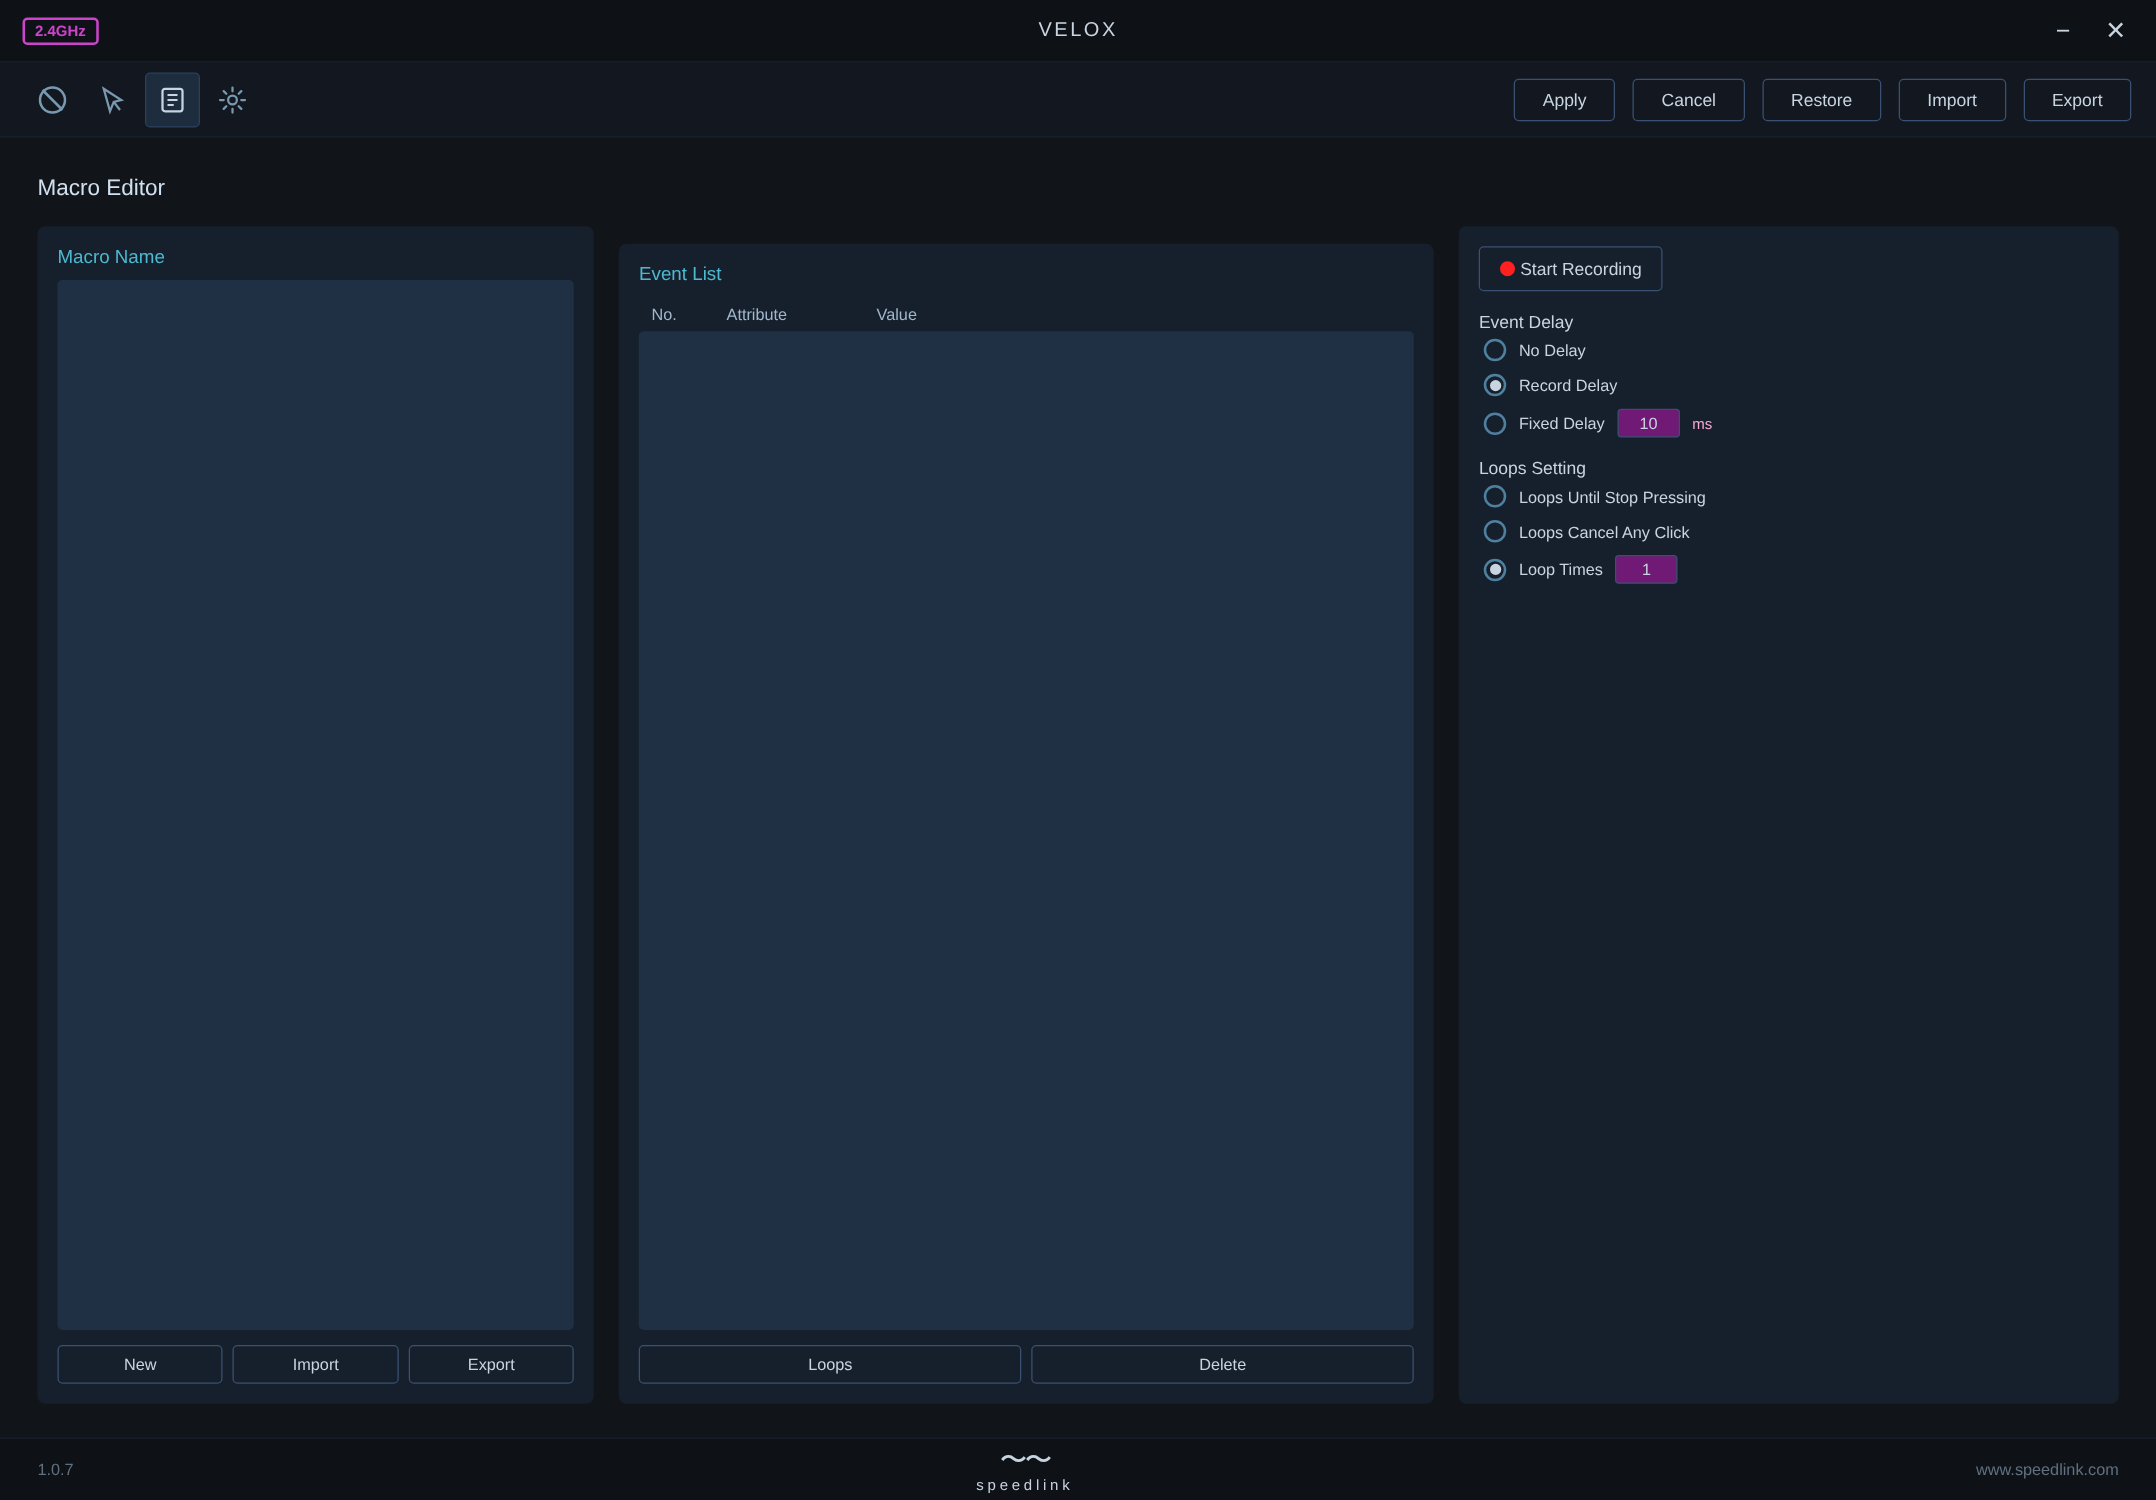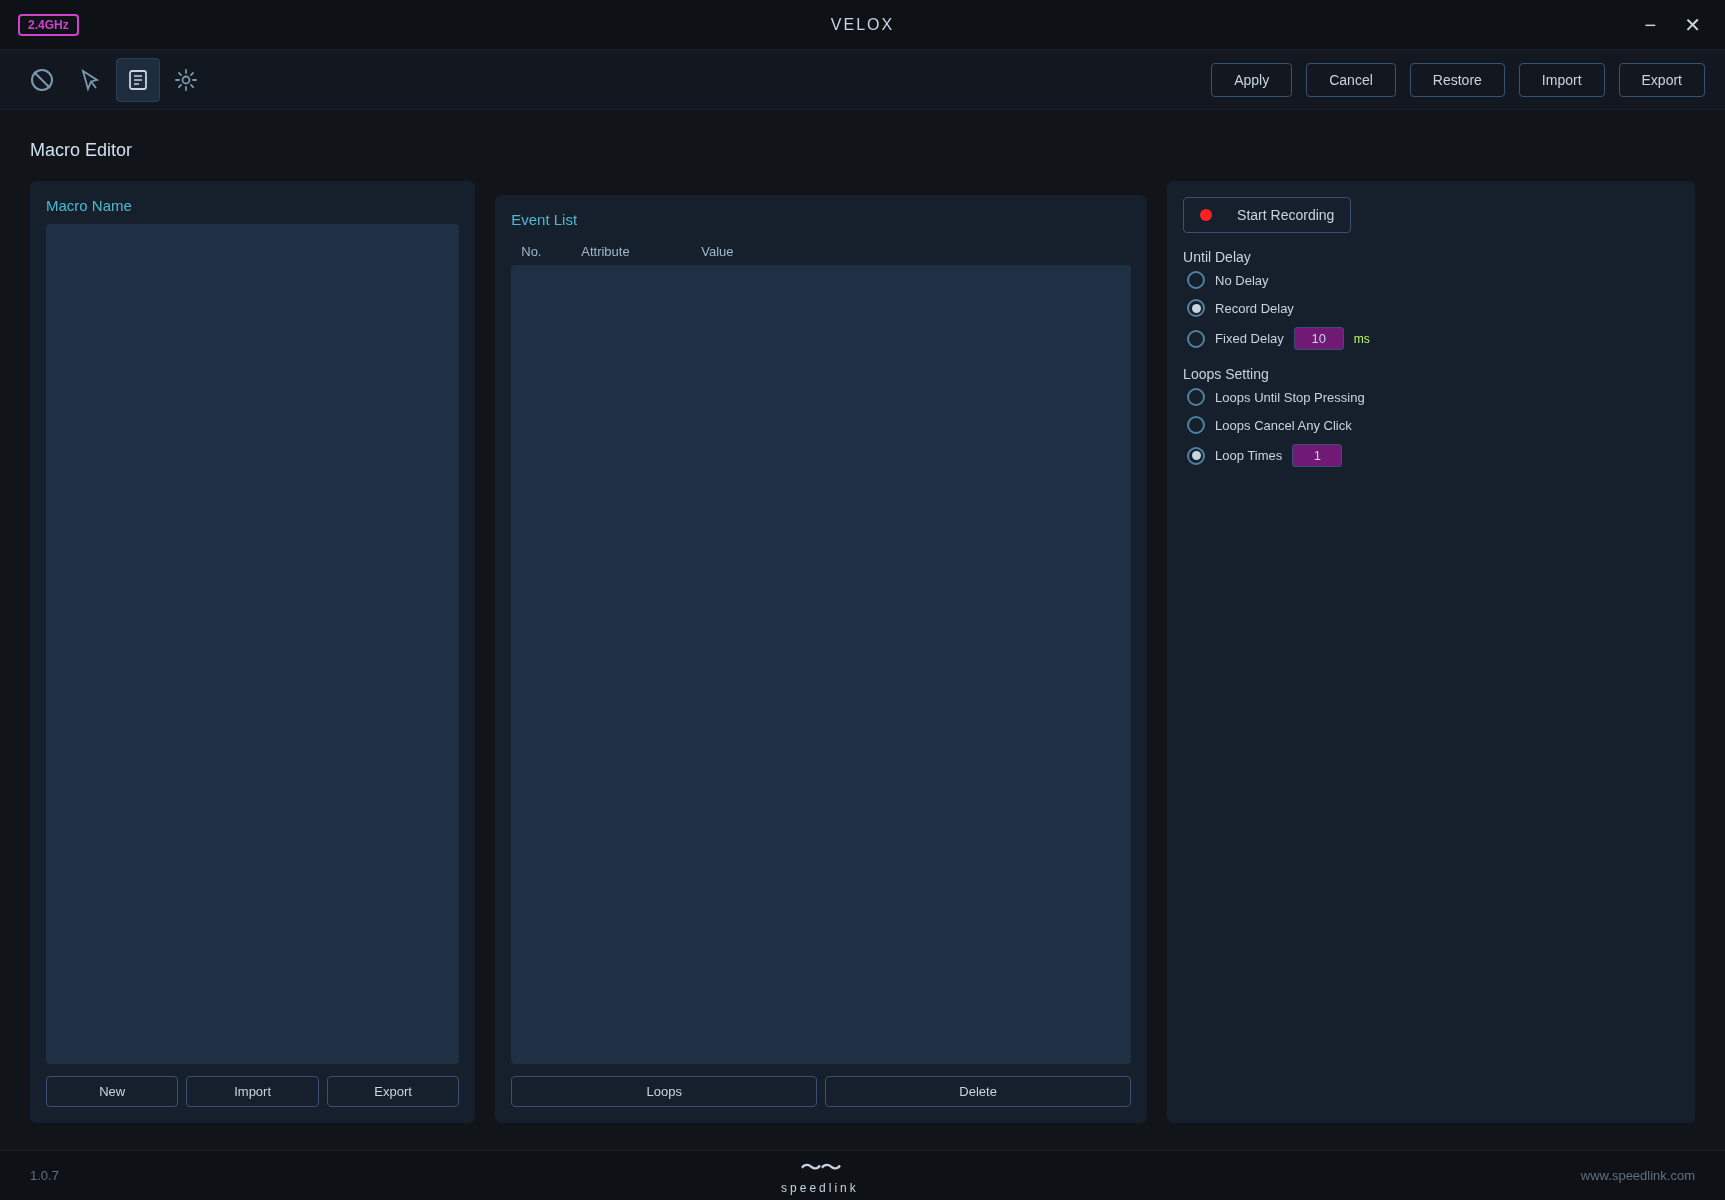--- a/index.html
+++ b/index.html
@@ -185,21 +185,21 @@
     .start-recording-btn {
       background: transparent;
       border: 1px solid #3a5070;
       border-radius: 4px;
       color: #c8d4e0;
       padding: 9px 16px;
       font-size: 14px;
       cursor: pointer;
       display: flex;
       align-items: center;
-      gap: 25px;
+      gap: 4px;
       align-self: flex-start;
     }
     .record-dot {
       width: 12px;
       height: 12px;
       background: #ff2020;
       border-radius: 50%;
       flex-shrink: 0;
     }
 
@@ -244,21 +244,21 @@
       width: 50px;
       background: #701a75;
       border: 1px solid #3a5070;
       border-radius: 3px;
       color: #c8d4e0;
       padding: 3px 6px;
       font-size: 13px;
       text-align: center;
     }
     .radio-unit {
-      color: #bef264;
+      color: #f9a8d4;
       font-size: 12px;
     }
 
     
     .footer {
       height: 50px;
       display: flex;
       align-items: center;
       justify-content: space-between;
       padding: 0 30px;
@@ -382,21 +382,21 @@
 
     <div class="panel panel-right">
       <div class="recording-section">
 
         <button class="start-recording-btn">
           <div class="record-dot"></div>
           <span>Start Recording</span>
         </button>
 
         <div>
-          <div class="setting-group-label">Until Delay</div>
+          <div class="setting-group-label">Event Delay</div>
           <div class="radio-group">
 
             <div class="radio-row">
               <div class="radio-outer">
               </div>
               <span class="radio-label">No Delay</span>
             </div>
 
             <div class="radio-row">
               <div class="radio-outer">

